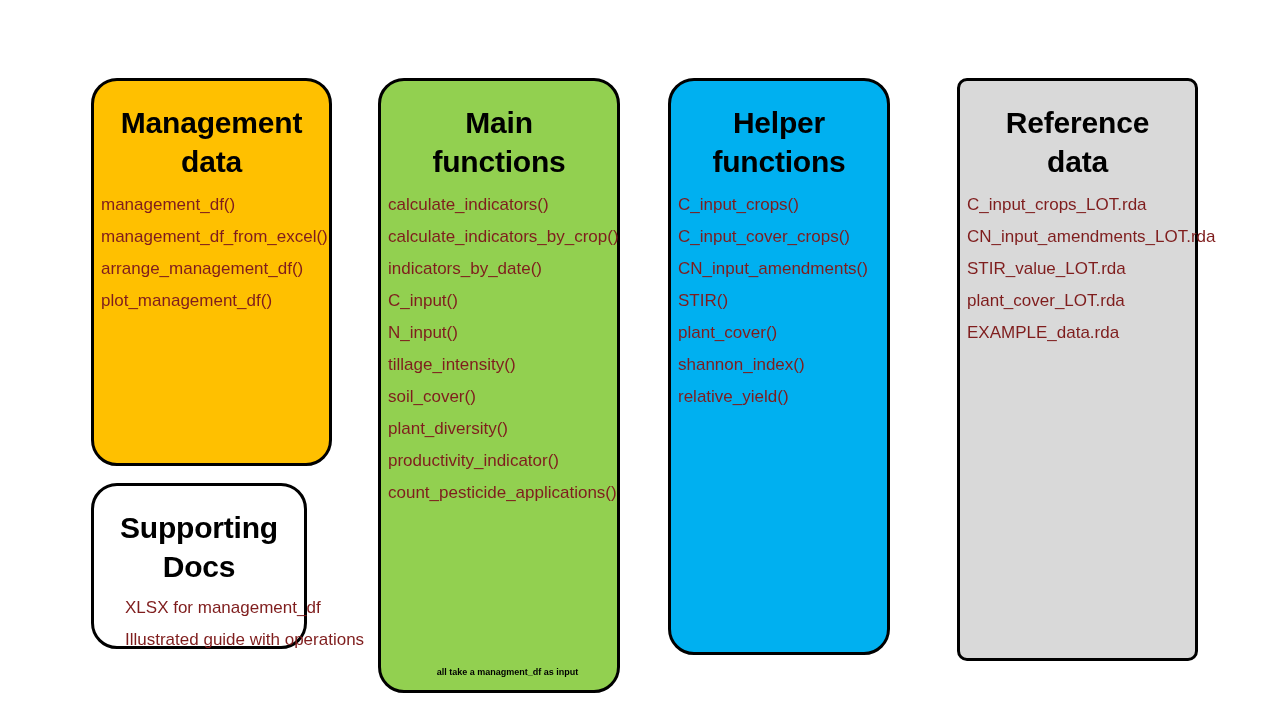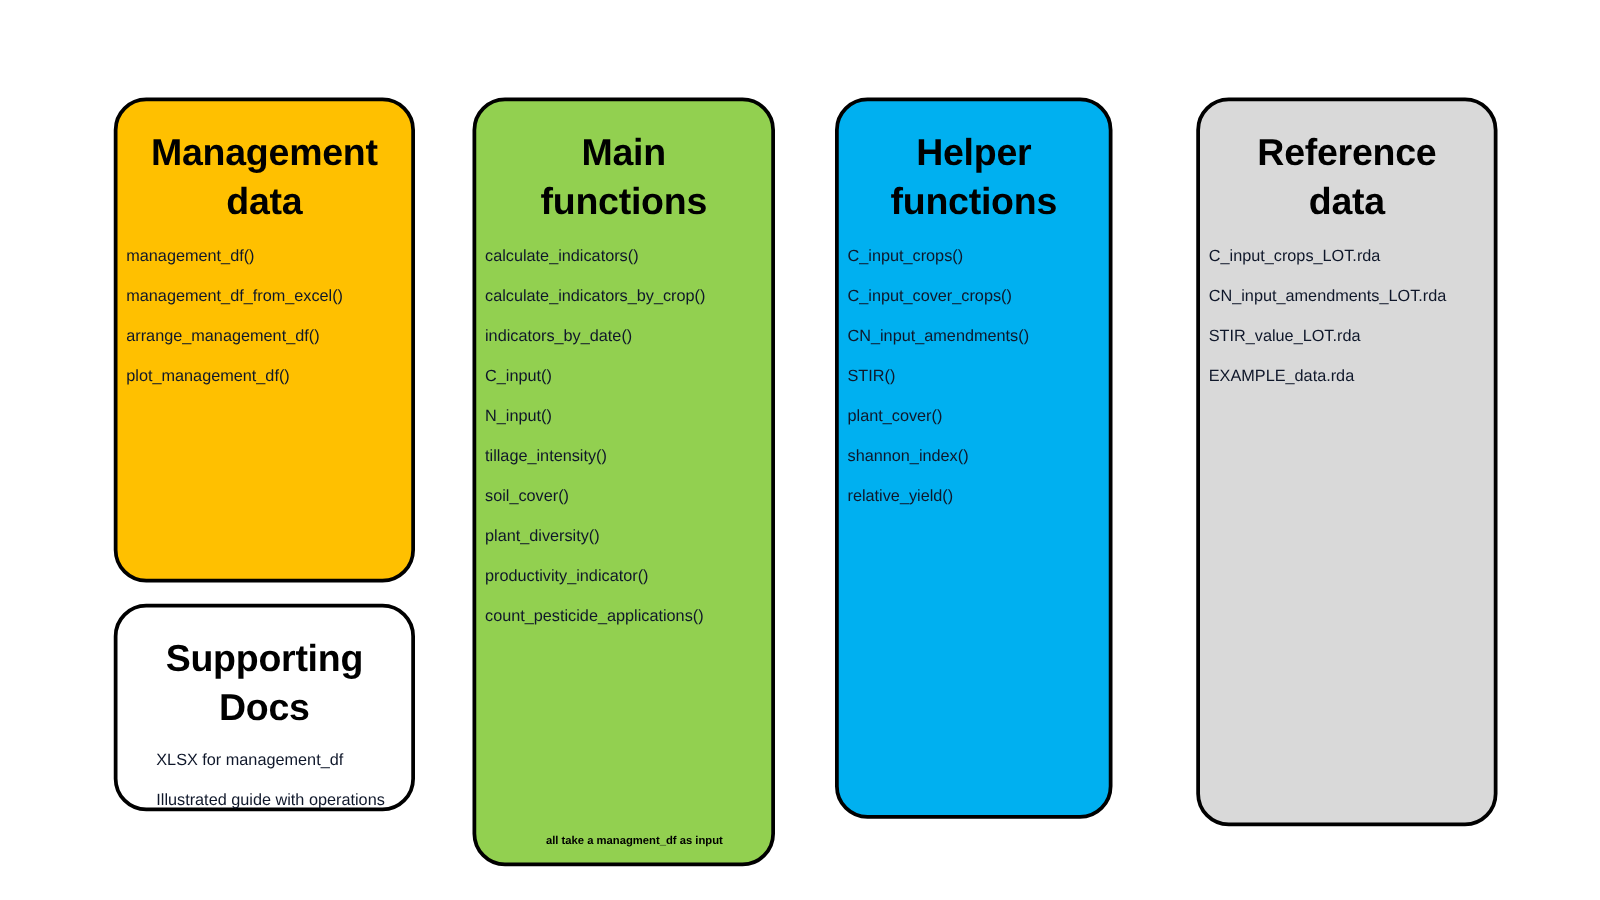--- a/index.html
+++ b/index.html
@@ -40,25 +40,25 @@
     letter-spacing: -0.2px;
   }
 
   .card-items {
     list-style: none;
     margin: 0;
     padding: 16px 0 0 0;
   }
 
   .card-items li {
-    font-size: 13px;
+    font-size: 17px;
     line-height: 16px;
     height: 32px;
     padding-left: 7px;
-    color: #0f172a;
+    color: #7f1d1d;
     white-space: nowrap;
   }
 
   .card-footnote {
     position: absolute;
     left: 17px;
     right: 0;
     bottom: 13px;
     text-align: center;
     font-size: 9px;
@@ -67,40 +67,41 @@
   }
 
   
   #card-management {
     left: 91px;  top: 78px;
     width: 241px; height: 388px;
     background: #FFC000;
   }
   #card-supporting {
     left: 91px;  top: 483px;
-    width: 241px; height: 166px;
+    width: 216px; height: 166px;
     background: #ffffff;
   }
   #card-supporting .card-items { padding-top: 14px; margin-left: 24px; }
   #card-supporting .card-items li { height: 32px; }
 
   #card-main {
     left: 378px; top: 78px;
     width: 242px; height: 615px;
     background: #92D050;
   }
   #card-helper {
     left: 668px; top: 78px;
     width: 222px; height: 577px;
     background: #00B0F0;
   }
   #card-reference {
     left: 957px; top: 78px;
     width: 241px; height: 583px;
     background: #D9D9D9;
+    border-radius: 10px;
   }
 </style>
 </head>
 <body>
 
 <div class="board">
 
   <div class="card" id="card-management">
     <div class="card-title">
       <span>Management</span><br>
@@ -163,17 +164,18 @@
 
   <div class="card" id="card-reference">
     <div class="card-title">
       <span>Reference</span><br>
       <span>data</span>
     </div>
     <ul class="card-items">
       <li>C_input_crops_LOT.rda</li>
       <li>CN_input_amendments_LOT.rda</li>
       <li>STIR_value_LOT.rda</li>
+      <li>plant_cover_LOT.rda</li>
       <li>EXAMPLE_data.rda</li>
     </ul>
   </div>
 
 </div>
 
 </body></html>

